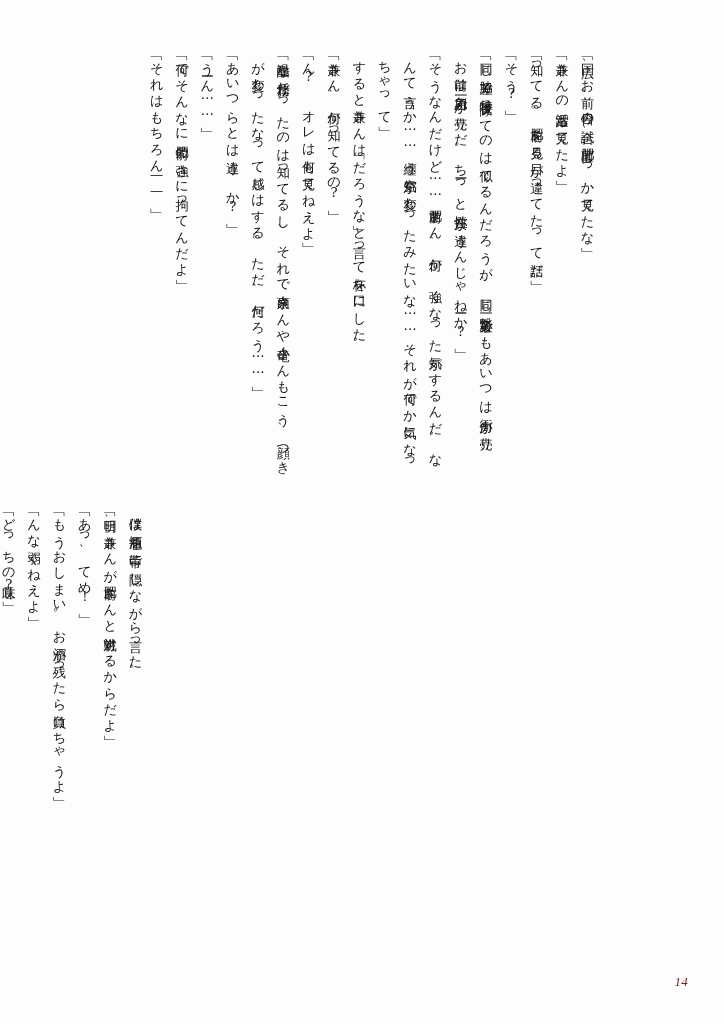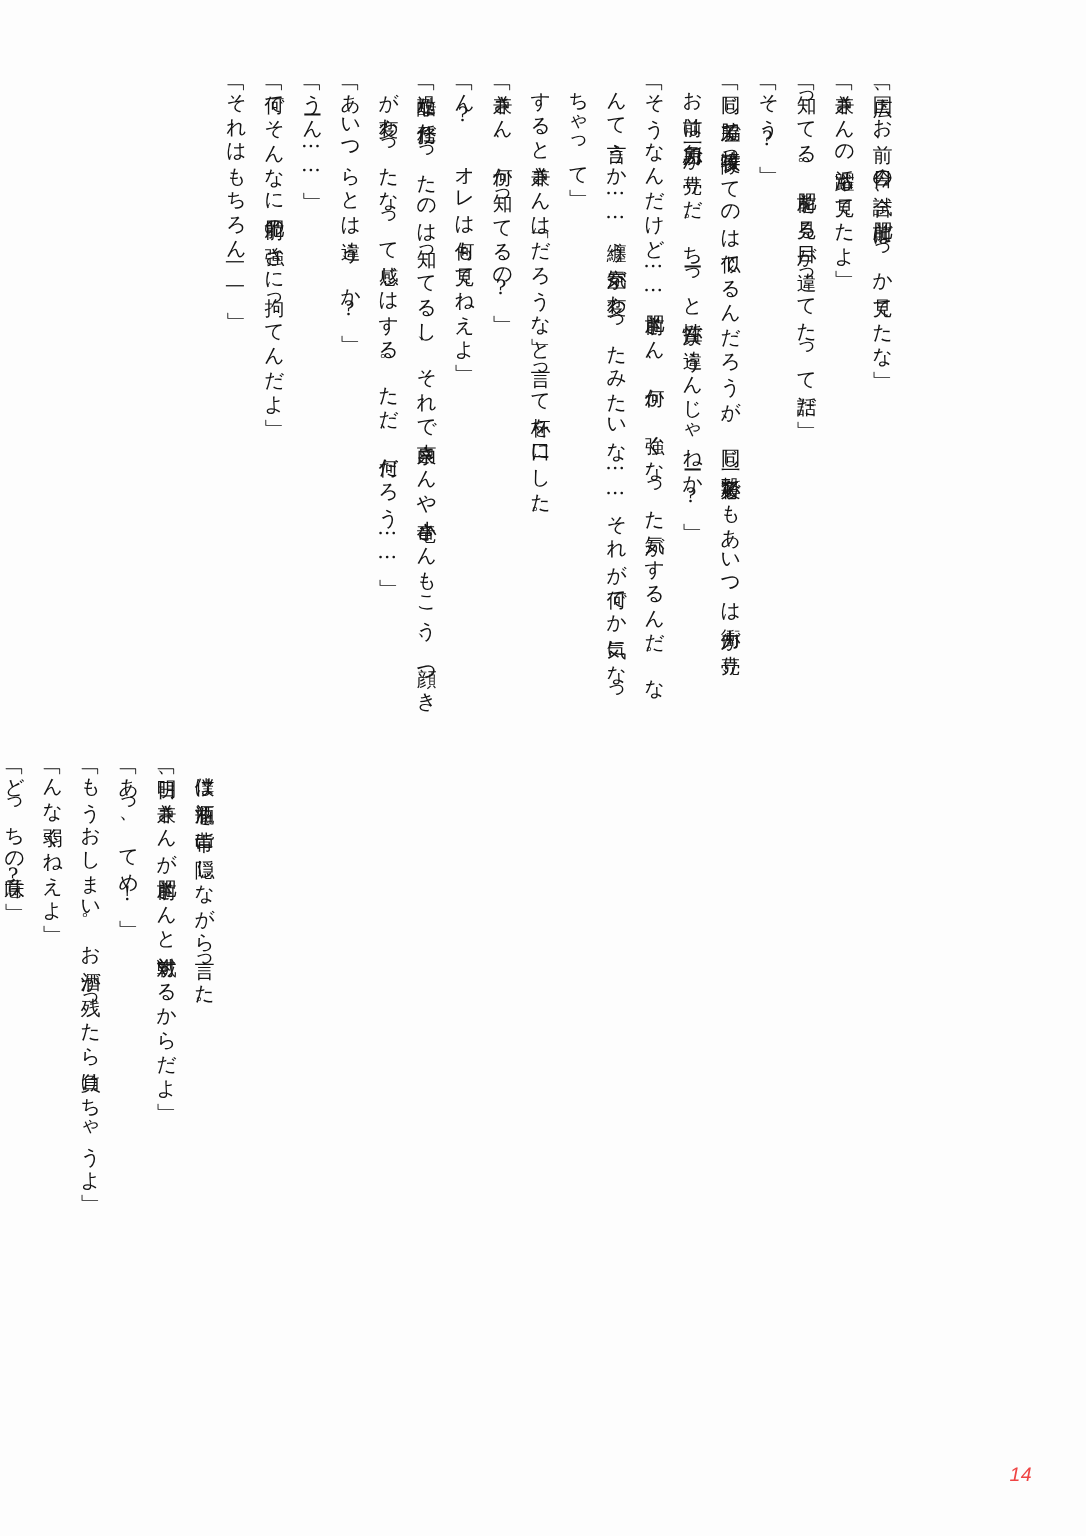--- a/index.html
+++ b/index.html
@@ -45,22 +45,22 @@
     right: 576px;
     height: 420px;
     max-height: 420px;
   }
   .page-number {
     position: absolute;
     right: 36px;
     bottom: 34px;
     font-size: 13px;
     font-style: italic;
-    font-family: Liberation Sans, sans-serif;
-    color: #ef4444;
+    font-family: Liberation Serif, serif;
+    color: #7f1d1d;
     letter-spacing: 0.02em;
   }
 </style>
 </head>
 <body>
 
 <div class="page">
 
   <div class="vblock" id="block-top">「国広、お前、今日の試合、肥前ばっか見てたな」
 「兼さんの活躍も見てたよ」

